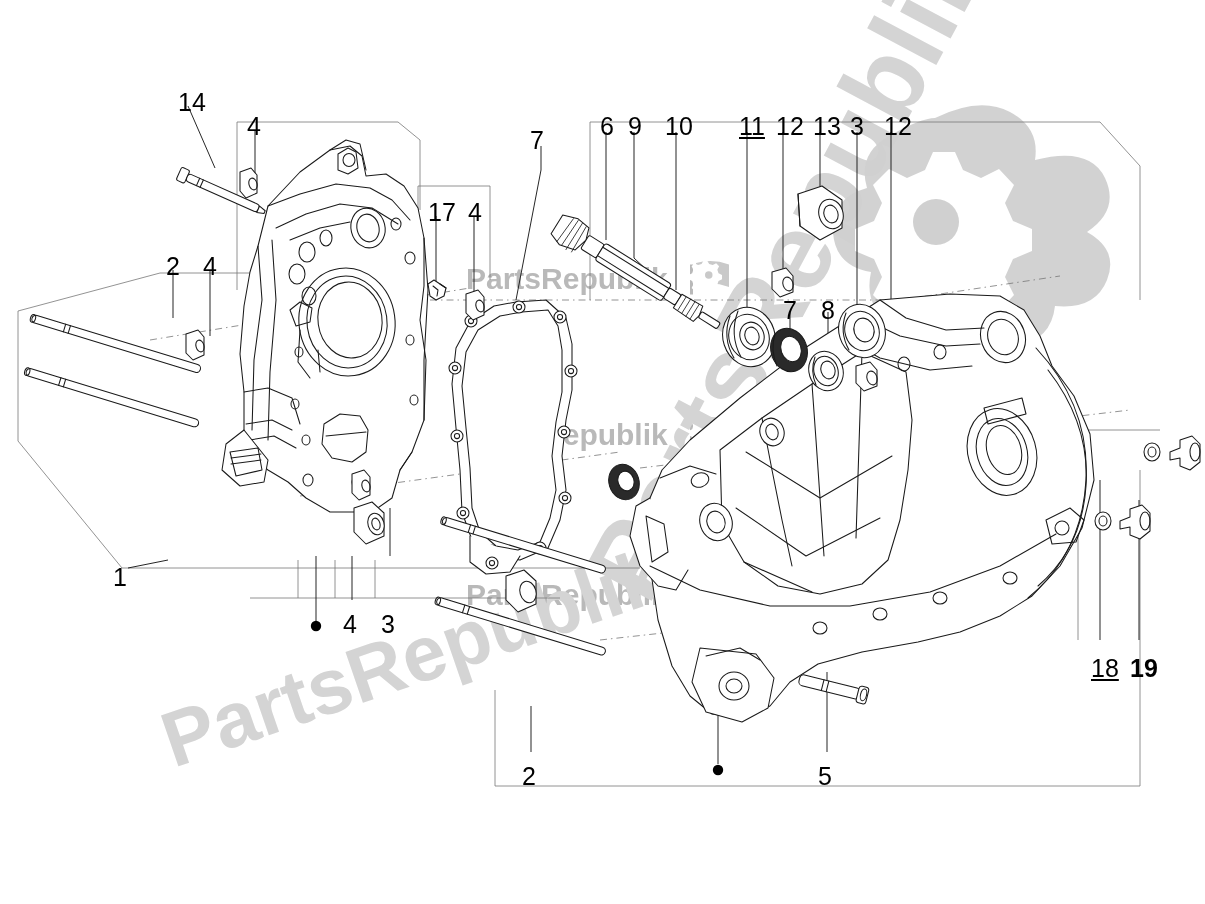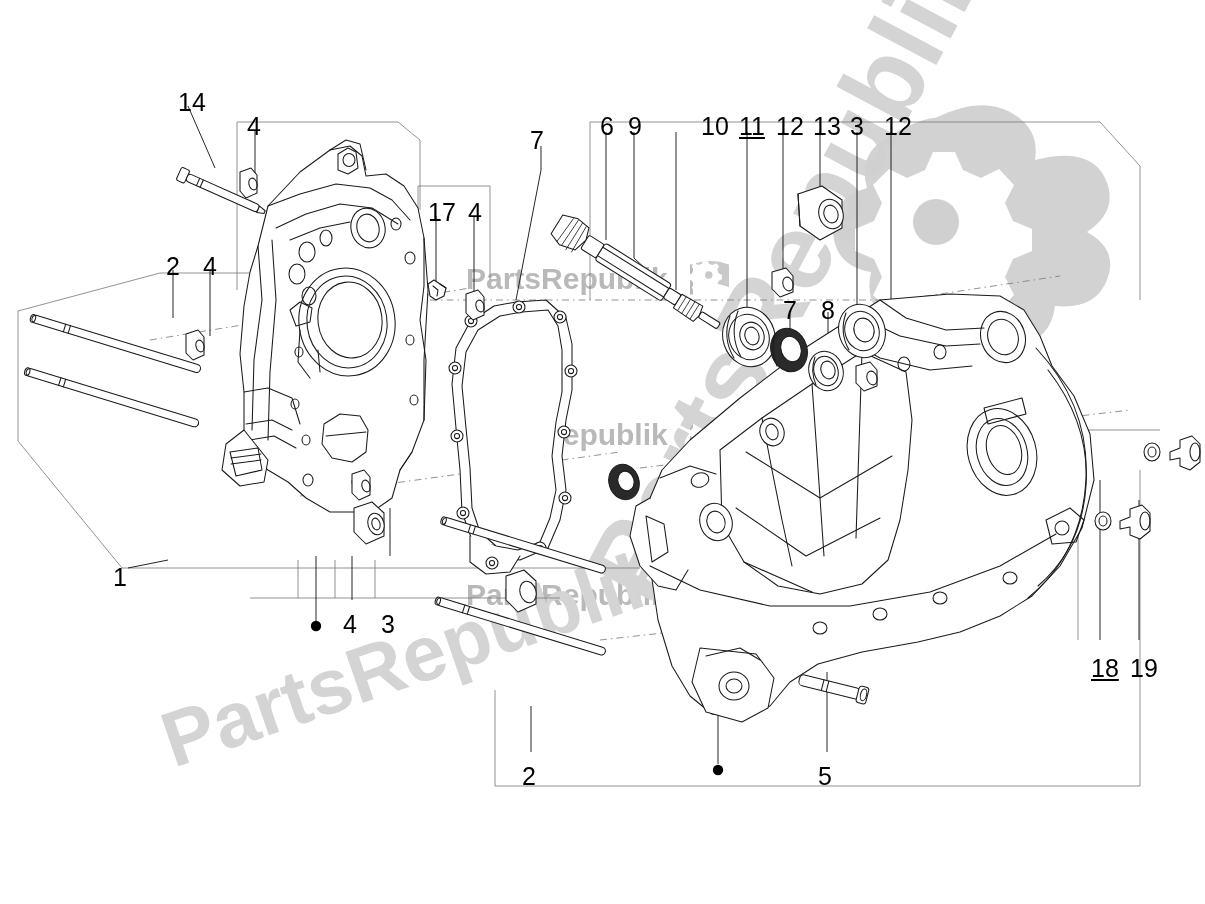--- a/index.html
+++ b/index.html
@@ -439,34 +439,34 @@
     </g>
 
   </svg>
 
   <div id="callout-layer">
       <div class="lbl" style="left: 178px; top: 90px;">14</div>
       <div class="lbl" style="left: 247px; top: 114px;">4</div>
       <div class="lbl" style="left: 530px; top: 128px;">7</div>
       <div class="lbl" style="left: 600px; top: 114px;">6</div>
       <div class="lbl" style="left: 628px; top: 114px;">9</div>
-      <div class="lbl" style="left: 665px; top: 114px; margin-left: 36px;">10</div>
+      <div class="lbl" style="left: 665px; top: 114px;">10</div>
       <div class="lbl" style="left: 739px; top: 114px; text-decoration: underline;">11</div>
       <div class="lbl" style="left: 776px; top: 114px;">12</div>
       <div class="lbl" style="left: 813px; top: 114px;">13</div>
       <div class="lbl" style="left: 850px; top: 114px;">3</div>
       <div class="lbl" style="left: 884px; top: 114px;">12</div>
       <div class="lbl" style="left: 428px; top: 200px;">17</div>
       <div class="lbl" style="left: 468px; top: 200px;">4</div>
       <div class="lbl" style="left: 166px; top: 254px;">2</div>
       <div class="lbl" style="left: 203px; top: 254px;">4</div>
       <div class="lbl" style="left: 783px; top: 298px;">7</div>
       <div class="lbl" style="left: 821px; top: 298px;">8</div>
       <div class="lbl" style="left: 113px; top: 565px;">1</div>
       <div class="lbl" style="left: 343px; top: 612px;">4</div>
       <div class="lbl" style="left: 381px; top: 612px;">3</div>
       <div class="lbl" style="left: 522px; top: 764px;">2</div>
       <div class="lbl" style="left: 818px; top: 764px;">5</div>
       <div class="lbl" style="left: 1091px; top: 656px; text-decoration: underline;">18</div>
-      <div class="lbl" style="left: 1130px; top: 656px;">19</div>
+      <div class="lbl" style="left: 1130px; top: 656px; font-weight: bold;">19</div>
     </div>
 
 </div>
 
 </body></html>

